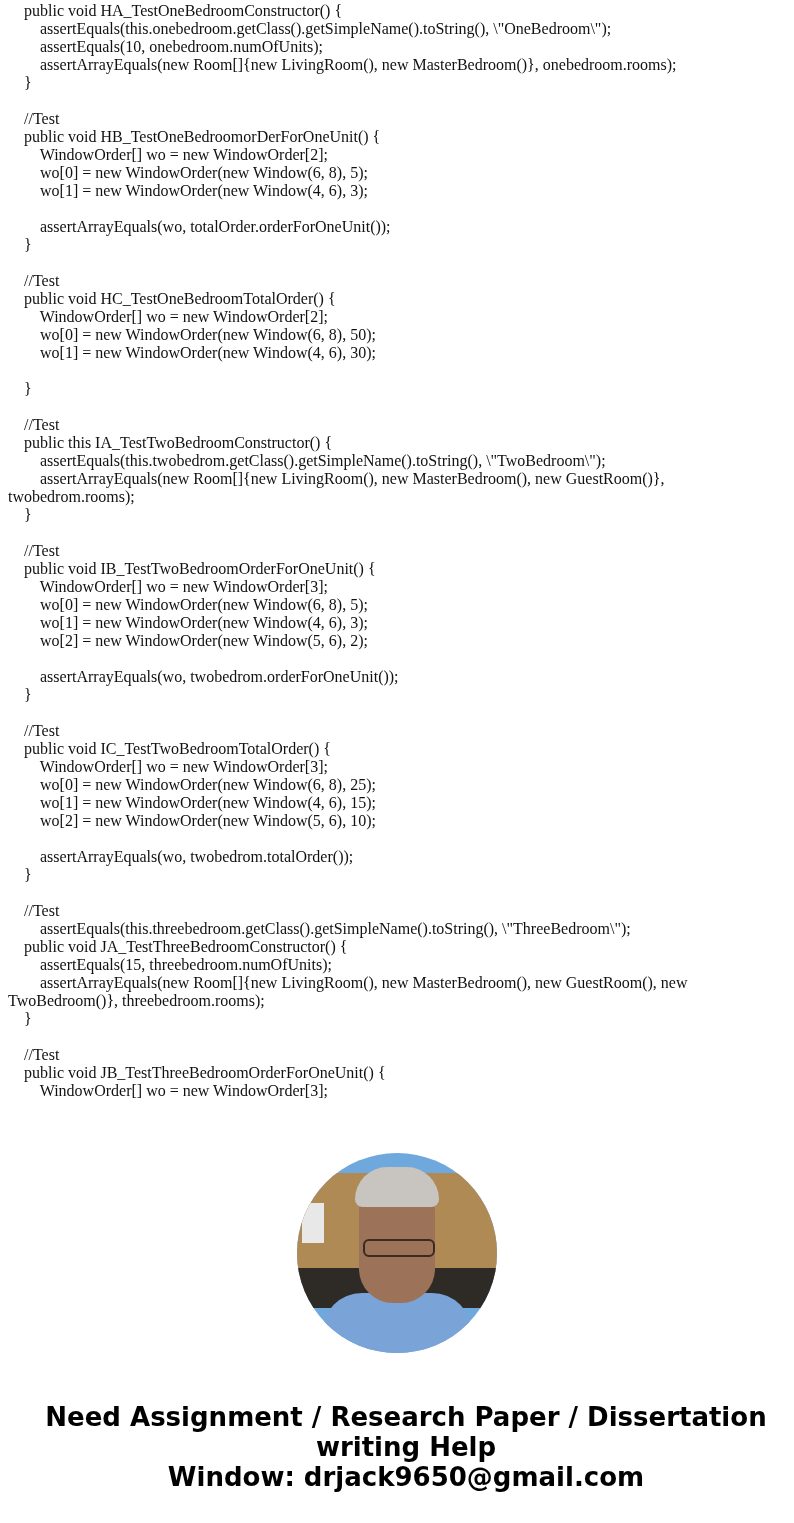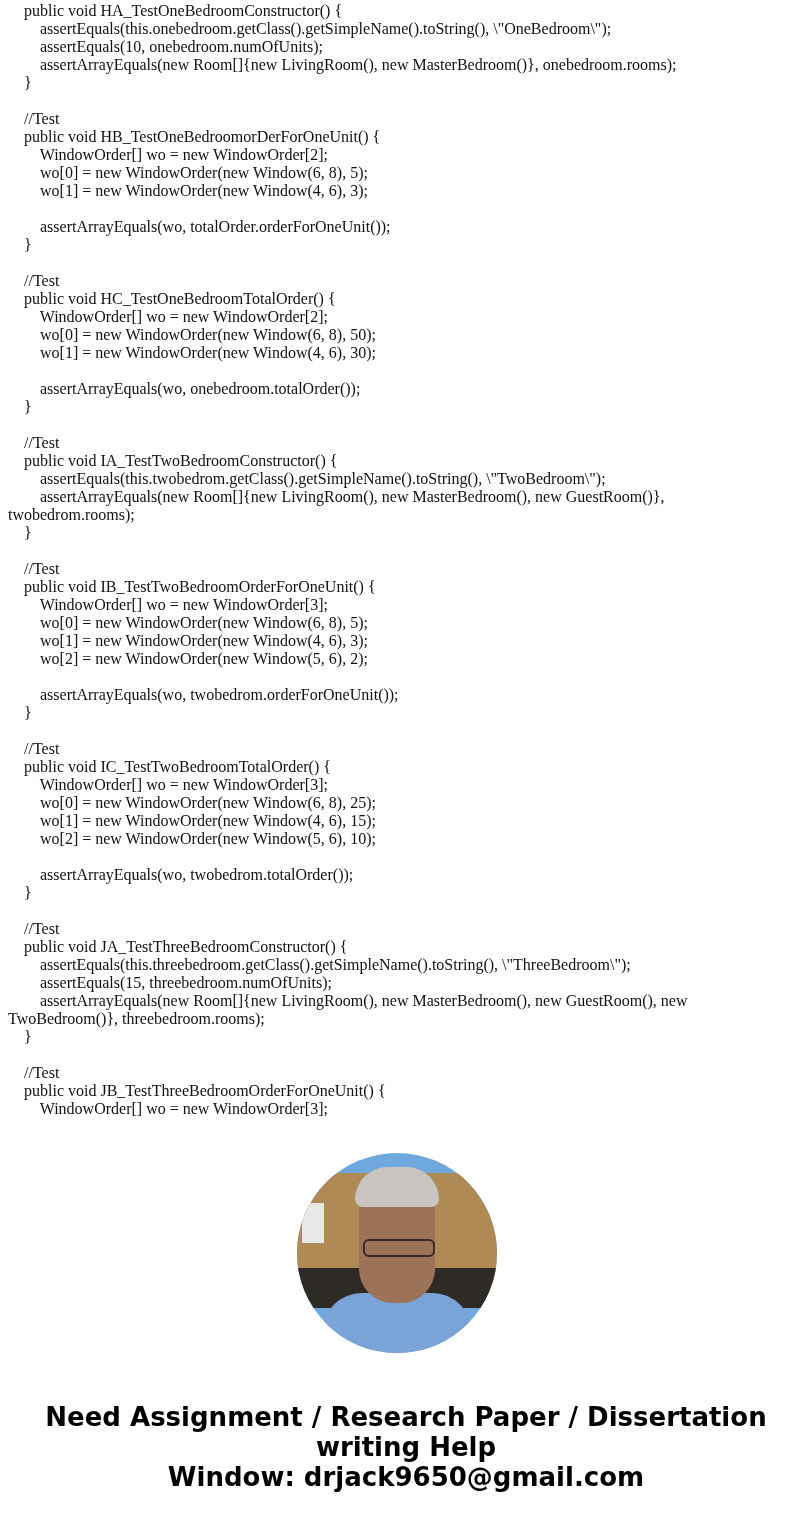--- a/index.html
+++ b/index.html
@@ -43,25 +43,24 @@
     <div class="line"></div>
     <div class="line">        assertArrayEquals(wo, totalOrder.orderForOneUnit());</div>
     <div class="line">    }</div>
     <div class="line"></div>
     <div class="line">    //Test</div>
     <div class="line">    public void HC_TestOneBedroomTotalOrder() {</div>
     <div class="line">        WindowOrder[] wo = new WindowOrder[2];</div>
     <div class="line">        wo[0] = new WindowOrder(new Window(6, 8), 50);</div>
     <div class="line">        wo[1] = new WindowOrder(new Window(4, 6), 30);</div>
     <div class="line"></div>
-    <div class="line">        assertArrayEquals(wo, onebedroom.totalOrder());</div>
     <div class="line">    }</div>
     <div class="line"></div>
     <div class="line">    //Test</div>
-    <div class="line">    public void IA_TestTwoBedroomConstructor() {</div>
+    <div class="line">    public this IA_TestTwoBedroomConstructor() {</div>
     <div class="line">        assertEquals(this.twobedrom.getClass().getSimpleName().toString(), \"TwoBedroom\");</div>
     <div class="line">        assertArrayEquals(new Room[]{new LivingRoom(), new MasterBedroom(), new GuestRoom()},</div>
     <div class="line">twobedrom.rooms);</div>
     <div class="line">    }</div>
     <div class="line"></div>
     <div class="line">    //Test</div>
     <div class="line">    public void IB_TestTwoBedroomOrderForOneUnit() {</div>
     <div class="line">        WindowOrder[] wo = new WindowOrder[3];</div>
     <div class="line">        wo[0] = new WindowOrder(new Window(6, 8), 5);</div>
     <div class="line">        wo[1] = new WindowOrder(new Window(4, 6), 3);</div>
@@ -74,22 +73,22 @@
     <div class="line">    public void IC_TestTwoBedroomTotalOrder() {</div>
     <div class="line">        WindowOrder[] wo = new WindowOrder[3];</div>
     <div class="line">        wo[0] = new WindowOrder(new Window(6, 8), 25);</div>
     <div class="line">        wo[1] = new WindowOrder(new Window(4, 6), 15);</div>
     <div class="line">        wo[2] = new WindowOrder(new Window(5, 6), 10);</div>
     <div class="line"></div>
     <div class="line">        assertArrayEquals(wo, twobedrom.totalOrder());</div>
     <div class="line">    }</div>
     <div class="line"></div>
     <div class="line">    //Test</div>
+    <div class="line">        assertEquals(this.threebedroom.getClass().getSimpleName().toString(), \"ThreeBedroom\");</div>
     <div class="line">    public void JA_TestThreeBedroomConstructor() {</div>
-    <div class="line">        assertEquals(this.threebedroom.getClass().getSimpleName().toString(), \"ThreeBedroom\");</div>
     <div class="line">        assertEquals(15, threebedroom.numOfUnits);</div>
     <div class="line">        assertArrayEquals(new Room[]{new LivingRoom(), new MasterBedroom(), new GuestRoom(), new</div>
     <div class="line">TwoBedroom()}, threebedroom.rooms);</div>
     <div class="line">    }</div>
     <div class="line"></div>
     <div class="line">    //Test</div>
     <div class="line">    public void JB_TestThreeBedroomOrderForOneUnit() {</div>
     <div class="line">        WindowOrder[] wo = new WindowOrder[3];</div>
   </div>
 

